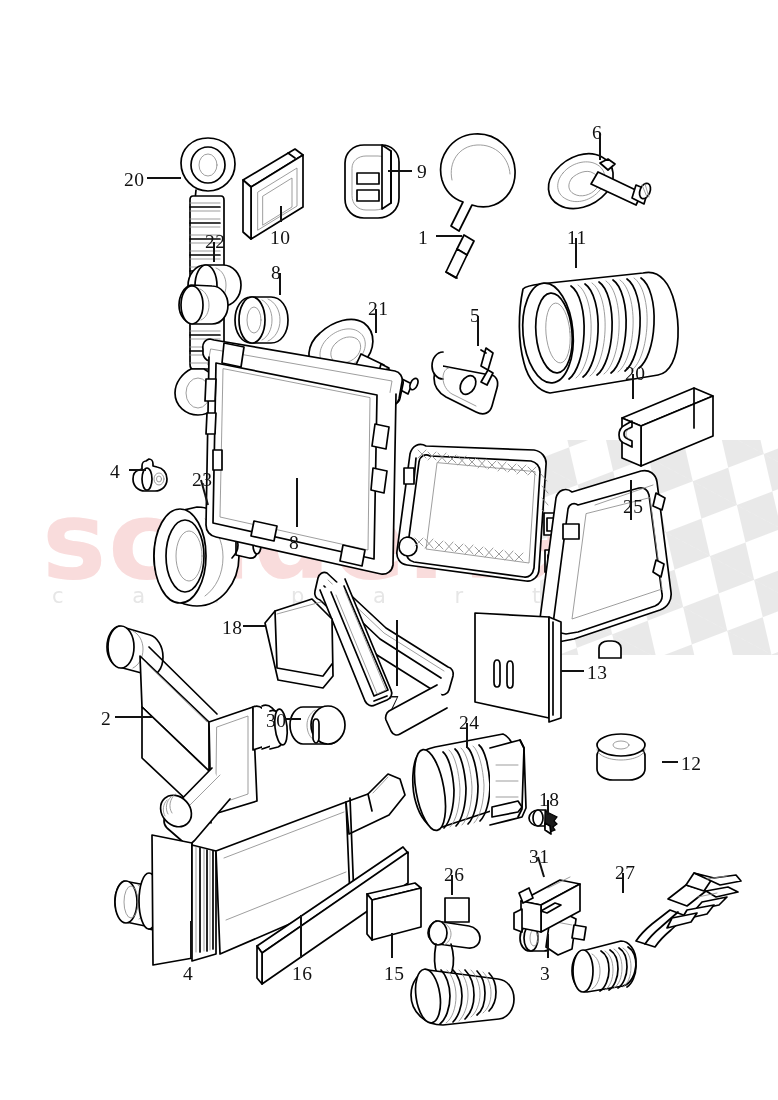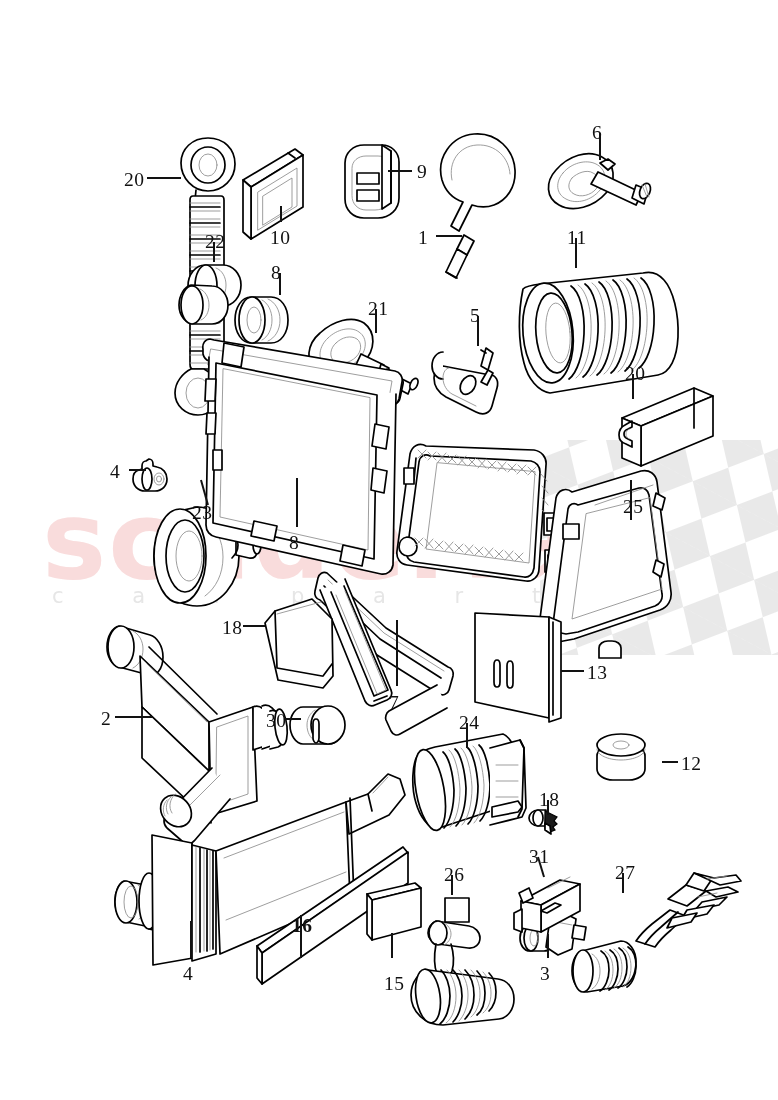--- a/index.html
+++ b/index.html
@@ -549,37 +549,37 @@
       <div class="num" title="flat-filter-frame" style="left: 270px; top: 228px; text-align: right;">10</div>
       <div class="lead v" style="left: 575px; top: 238px; height: 30px;"></div>
       <div class="num" title="corrugated-bellows-large" style="left: 567px; top: 228px;">11</div>
       <div class="lead h" style="left: 662px; top: 761px; width: 16px;"></div>
       <div class="num" title="rubber-washer-ring" style="left: 681px; top: 754px;">12</div>
       <div class="lead h" style="left: 561px; top: 670px; width: 23px;"></div>
       <div class="num" title="cover-plate-with-slots" style="left: 587px; top: 663px;">13</div>
       <div class="lead v" style="left: 279px; top: 273px; height: 22px;"></div>
       <div class="num" title="round-grommet-bush" style="left: 271px; top: 263px;">8</div>
       <div class="lead v" style="left: 391px; top: 933px; height: 25px;"></div>
-      <div class="num" title="insulation-pad-small" style="left: 384px; top: 964px; margin-top: 10px;">15</div>
+      <div class="num" title="insulation-pad-small" style="left: 384px; top: 964px;">15</div>
       <div class="lead v" style="left: 300px; top: 915px; height: 43px;"></div>
-      <div class="num" title="insulation-strip-long" style="left: 292px; top: 916px; font-weight: bold;">16</div>
+      <div class="num" title="insulation-strip-long" style="left: 292px; top: 964px;">16</div>
       <div class="lead h" style="left: 129px; top: 469px; width: 17px;"></div>
       <div class="num" title="expanding-rivet-plug" style="left: 110px; top: 462px;">4</div>
       <div class="lead h" style="left: 243px; top: 625px; width: 22px;"></div>
       <div class="num" title="baffle-panel" style="left: 222px; top: 618px;">18</div>
       <div class="lead v" style="left: 632px; top: 374px; height: 25px;"></div>
       <div class="num" title="u-channel-edge-trim" style="left: 625px; top: 364px;">20</div>
       <div class="lead h" style="left: 147px; top: 177px; width: 34px;"></div>
       <div class="num" title="flexible-drain-hose" style="left: 124px; top: 170px;">20</div>
       <div class="lead v" style="left: 375px; top: 309px; height: 24px;"></div>
       <div class="num" title="oval-grommet-with-nozzle" style="left: 368px; top: 299px;">21</div>
       <div class="lead v" style="left: 213px; top: 242px; height: 20px;"></div>
       <div class="num" title="double-flange-bush" style="left: 205px; top: 232px;">22</div>
       <div class="lead v" style="left: 200px; top: 480px; height: 25.9615px; transform-origin: center top; transform: rotate(-15.6422deg);"></div>
-      <div class="num" title="large-seal-ring-with-stem" style="left: 192px; top: 470px; margin-top: 33px;">23</div>
+      <div class="num" title="large-seal-ring-with-stem" style="left: 192px; top: 470px;">23</div>
       <div class="lead v" style="left: 466px; top: 723px; height: 25px;"></div>
       <div class="num" title="corrugated-duct-with-collar" style="left: 459px; top: 713px;">24</div>
       <div class="lead v" style="left: 630px; top: 480px; height: 40px;"></div>
       <div class="num" title="air-box-lid-frame" style="left: 623px; top: 497px;">25</div>
       <div class="lead v" style="left: 451px; top: 875px; height: 20px;"></div>
       <div class="num" title="flexible-drain-hose-elbow" style="left: 444px; top: 865px;">26</div>
       <div class="lead v" style="left: 622px; top: 873px; height: 20px;"></div>
       <div class="num" title="corrugated-wiring-conduit" style="left: 615px; top: 863px;">27</div>
       <div class="lead v" style="left: 547px; top: 800px; height: 15px;"></div>
       <div class="num" title="push-pin-fastener" style="left: 539px; top: 790px;">18</div>

